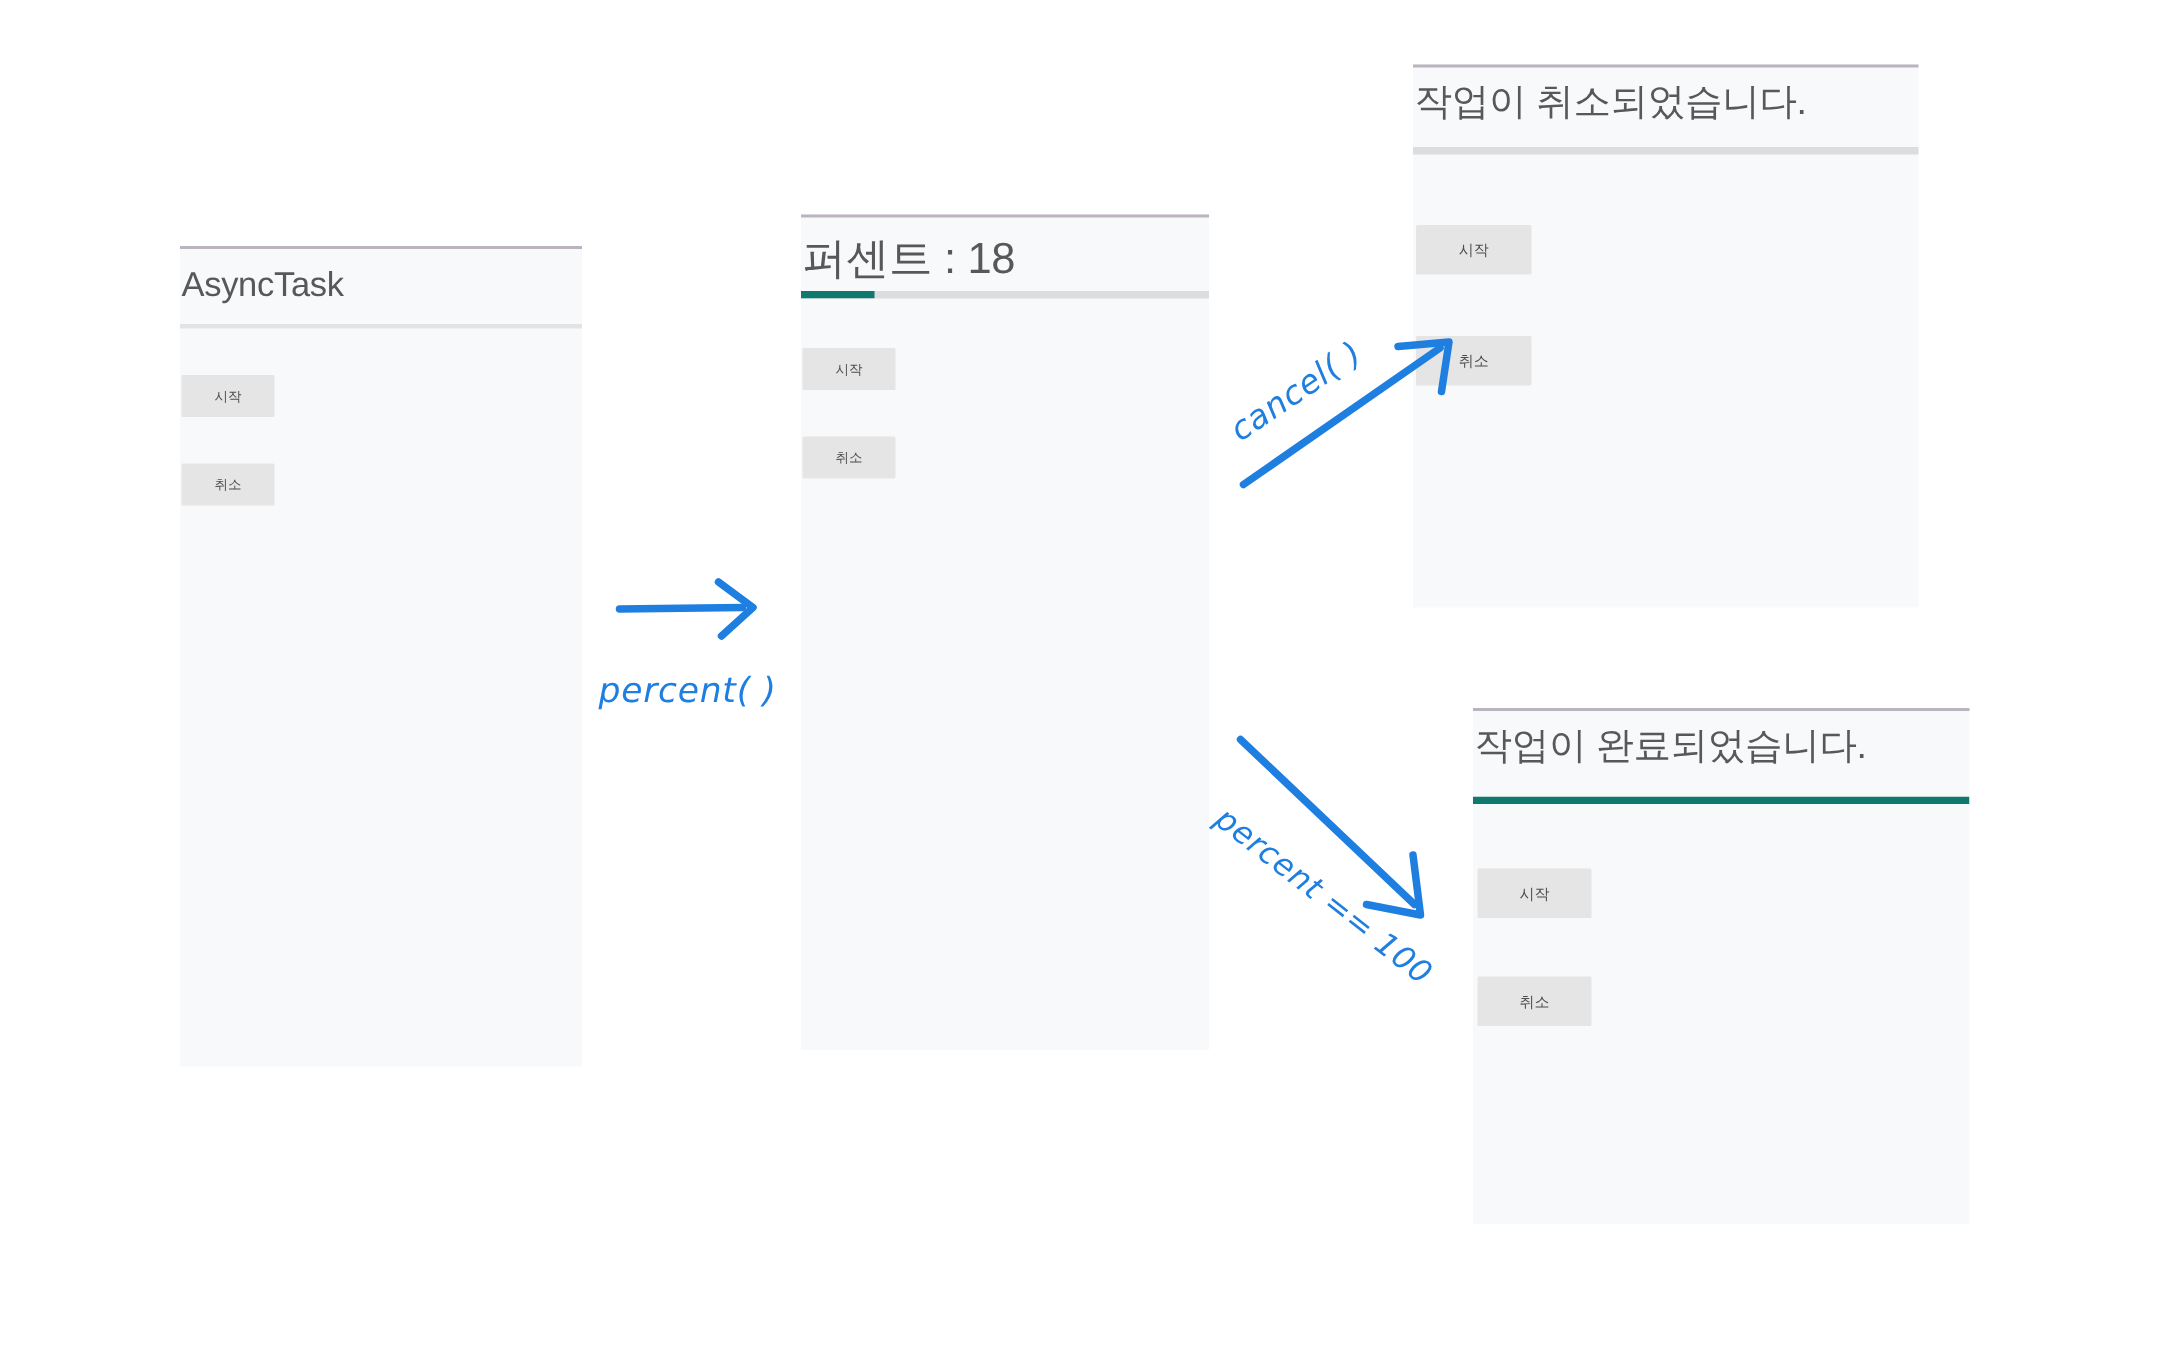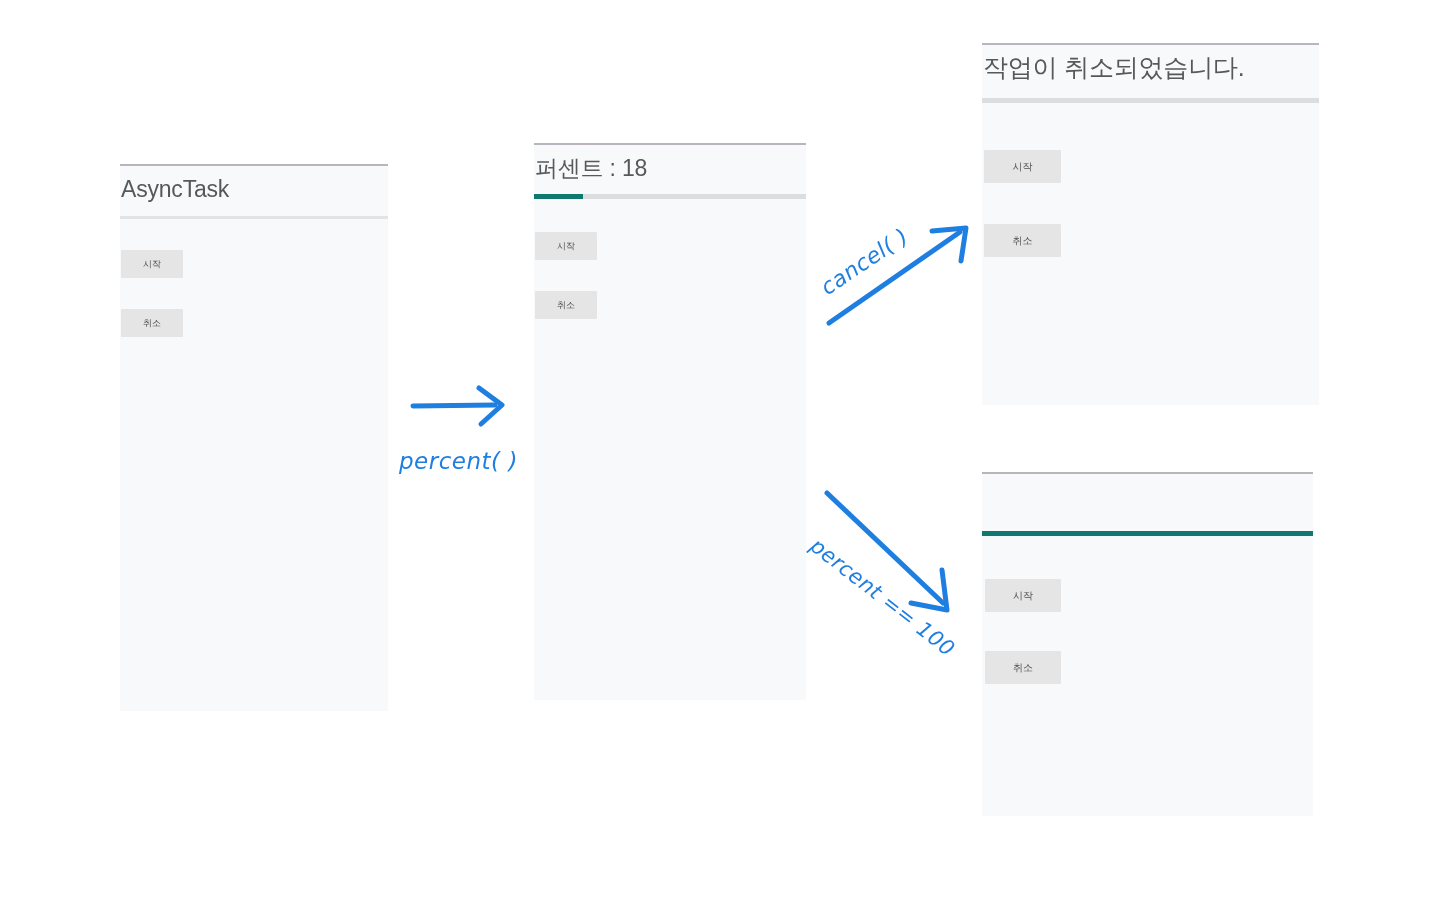--- a/index.html
+++ b/index.html
@@ -95,40 +95,41 @@
   <div class="panel" style="left:120px; top:164px; width:268px; height:547px;">
     <div class="panel-topline"></div>
     <div class="panel-title" style="left:1px; top:12px; font-size:23px;">AsyncTask</div>
     <div class="divider" style="left:0; top:52px; width:100%; height:3px;"></div>
     <button class="btn" style="left:1px; top:86px; width:62px; height:28px; font-size:9px;">시작</button>
     <button class="btn" style="left:1px; top:145px; width:62px; height:28px; font-size:9px;">취소</button>
   </div>
 
   <div class="panel" style="left:534px; top:143px; width:272px; height:557px;">
     <div class="panel-topline"></div>
-    <div class="panel-title" style="left:1px; top:10px; font-size:23px;">퍼센트 : 18</div>
+    <div class="panel-title" style="left:1px; top:10px; font-size:29px;">퍼센트 : 18</div>
     <div class="progress-track" style="left:0; top:51px; width:100%; height:5px;">
       <div class="progress-fill" style="width:18%;"></div>
     </div>
     <button class="btn" style="left:1px; top:89px; width:62px; height:28px; font-size:9px;">시작</button>
     <button class="btn" style="left:1px; top:148px; width:62px; height:28px; font-size:9px;">취소</button>
   </div>
 
-  <div class="panel" style="left:982px; top:43px; width:337px; height:362px;">
+  <div class="panel" style="left:942px; top:43px; width:337px; height:362px;">
     <div class="panel-topline"></div>
     <div class="panel-title" style="left:1px; top:8px; font-size:25px;">작업이 취소되었습니다.</div>
     <div class="progress-track" style="left:0; top:55px; width:100%; height:5px;">
       <div class="progress-fill" style="width:0%;"></div>
     </div>
     <button class="btn" style="left:2px; top:107px; width:77px; height:33px; font-size:10px;">시작</button>
     <button class="btn" style="left:2px; top:181px; width:77px; height:33px; font-size:10px;">취소</button>
   </div>
 
   <div class="panel" style="left:982px; top:472px; width:331px; height:344px;">
     <div class="panel-topline"></div>
+    <div class="panel-title" style="left:1px; top:8px; font-size:25px;">작업이 완료되었습니다.</div>
     <div class="progress-track" style="left:0; top:59px; width:100%; height:5px;">
       <div class="progress-fill" style="width:100%;"></div>
     </div>
     <button class="btn" style="left:3px; top:107px; width:76px; height:33px; font-size:10px;">시작</button>
     <button class="btn" style="left:3px; top:179px; width:76px; height:33px; font-size:10px;">취소</button>
   </div>
 
   <div class="anno" style="left:395px; top:380px; width:145px; height:95px;">
     <svg width="145" height="60" viewBox="0 0 145 60" style="position:absolute; left:0; top:0;">
       <path d="M18 26 L100 25" stroke="#1f7fe0" stroke-width="5" stroke-linecap="round" fill="none"></path>

